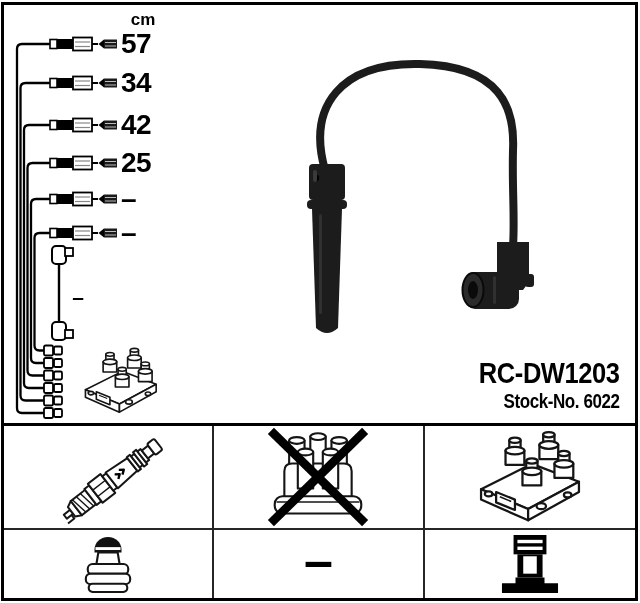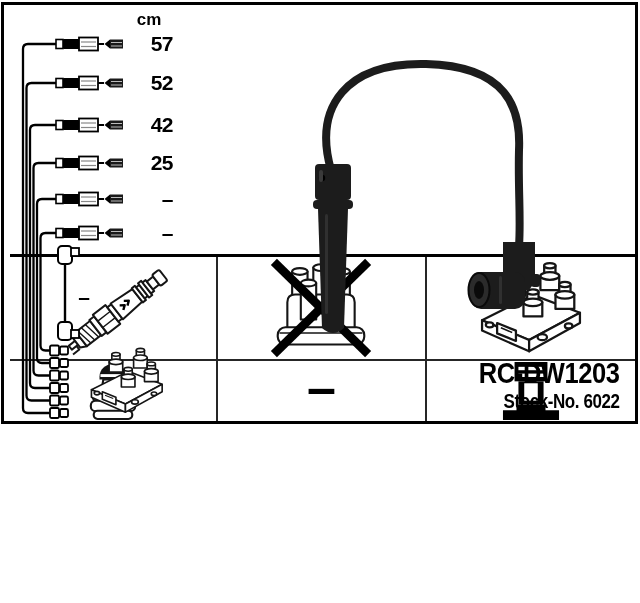--- a/index.html
+++ b/index.html
@@ -2,35 +2,35 @@
 <html><head>
 <meta charset="utf-8">
 <style>
   html,body { margin:0; padding:0; background:#ffffff; }
   .stage {
     position:relative; width:640px; height:603px; background:#ffffff;
     font-family:"Liberation Sans", sans-serif; color:#000;
     overflow:hidden;
   }
   .frame {
-    position:absolute; left:1px; top:2px; width:637px; height:422px;
+    position:absolute; left:1px; top:2px; width:637px; height:599px;
     box-sizing:border-box; border:3px solid #000;
-    display:flex; flex-direction:column; background:#fff;padding-left:6px;
+    display:flex; flex-direction:column; background:#fff;
   }
   .top-box { position:relative; height:418px; border-bottom:3px solid #000; }
   .diagram-svg { position:absolute; left:0; top:0; }
   .photo-svg { position:absolute; left:275px; top:43px; }
 
   .unit-label {
     position:absolute; left:117px; top:5px; width:44px; text-align:center;
     font-size:17px; font-weight:bold;
   }
   .len-label {
-    position:absolute; left:117px; width:46px; text-align:right;
-    font-size:21px; font-weight:bold; letter-spacing:-0.5px; line-height:22px;
+    position:absolute; left:117px; width:46px; text-align:left;
+    font-size:28px; font-weight:bold; letter-spacing:-0.5px; line-height:22px;
   }
   .len-0 { top:28px; } .len-1 { top:67px; } .len-2 { top:109px; }
   .len-3 { top:147px; } .len-4 { top:183px; } .len-5 { top:217px; }
   .coil-len-label {
     position:absolute; left:57px; top:281px; width:34px; text-align:center;
     font-size:21px; font-weight:bold; line-height:22px;
   }
 
   .product-block {
     position:absolute; right:15px; top:352px; text-align:right;
@@ -151,21 +151,21 @@
           <rect x="61" y="243" width="8" height="8" fill="#fff" stroke="#000" stroke-width="1.8"></rect>
           <rect x="48" y="317" width="14" height="18" rx="4" fill="#fff" stroke="#000" stroke-width="2"></rect>
           <rect x="61" y="325" width="8" height="8" fill="#fff" stroke="#000" stroke-width="1.8"></rect>
         </g>
 
         <use href="#coilpack" transform="translate(76,348) scale(0.68)"></use>
       </svg>
 
       <div class="unit-label">cm</div>
       <div class="len-label len-0">57</div>
-      <div class="len-label len-1">52</div>
+      <div class="len-label len-1">34</div>
       <div class="len-label len-2">42</div>
       <div class="len-label len-3">25</div>
       <div class="len-label len-4">–</div>
       <div class="len-label len-5">–</div>
       <div class="coil-len-label">–</div>
 
       <svg class="photo-svg" width="292" height="296" viewBox="0 0 292 296">
 
         <path d="M46,122 C28,58 62,14 141,16 C222,18 236,60 234,102 C233,142 236,170 234,198" fill="none" stroke="#1c1c1c" stroke-width="8" stroke-linecap="round"></path>
 

